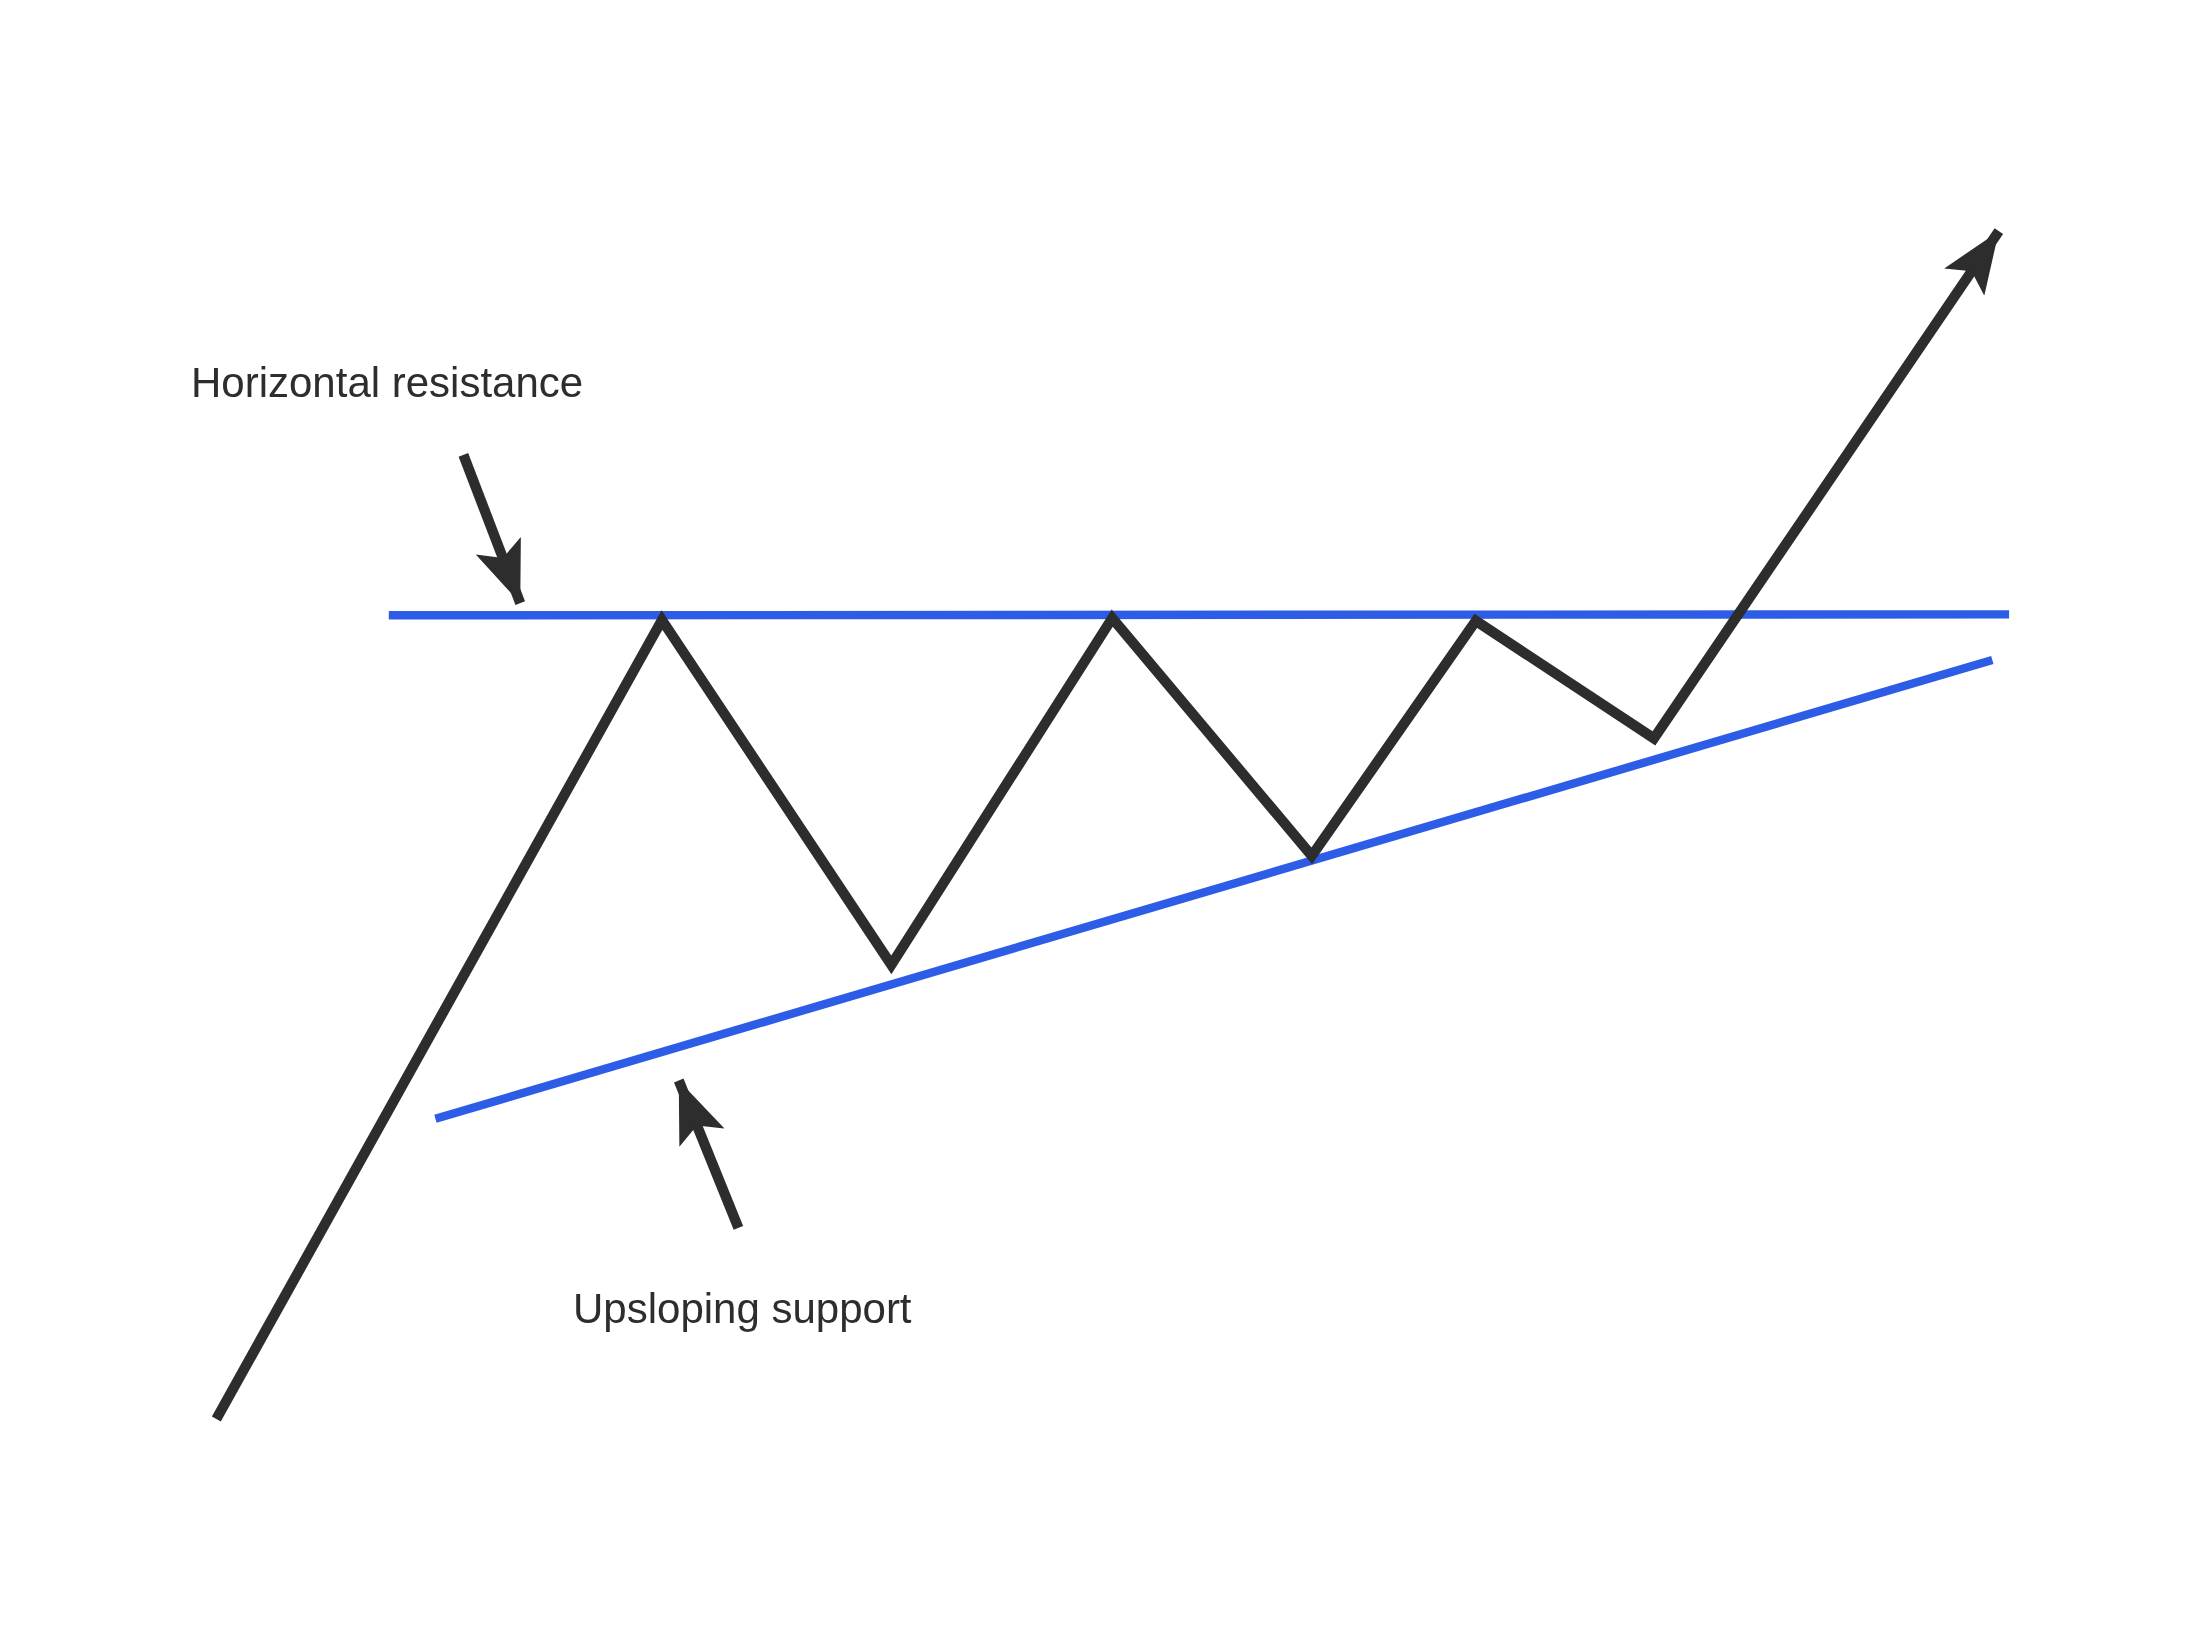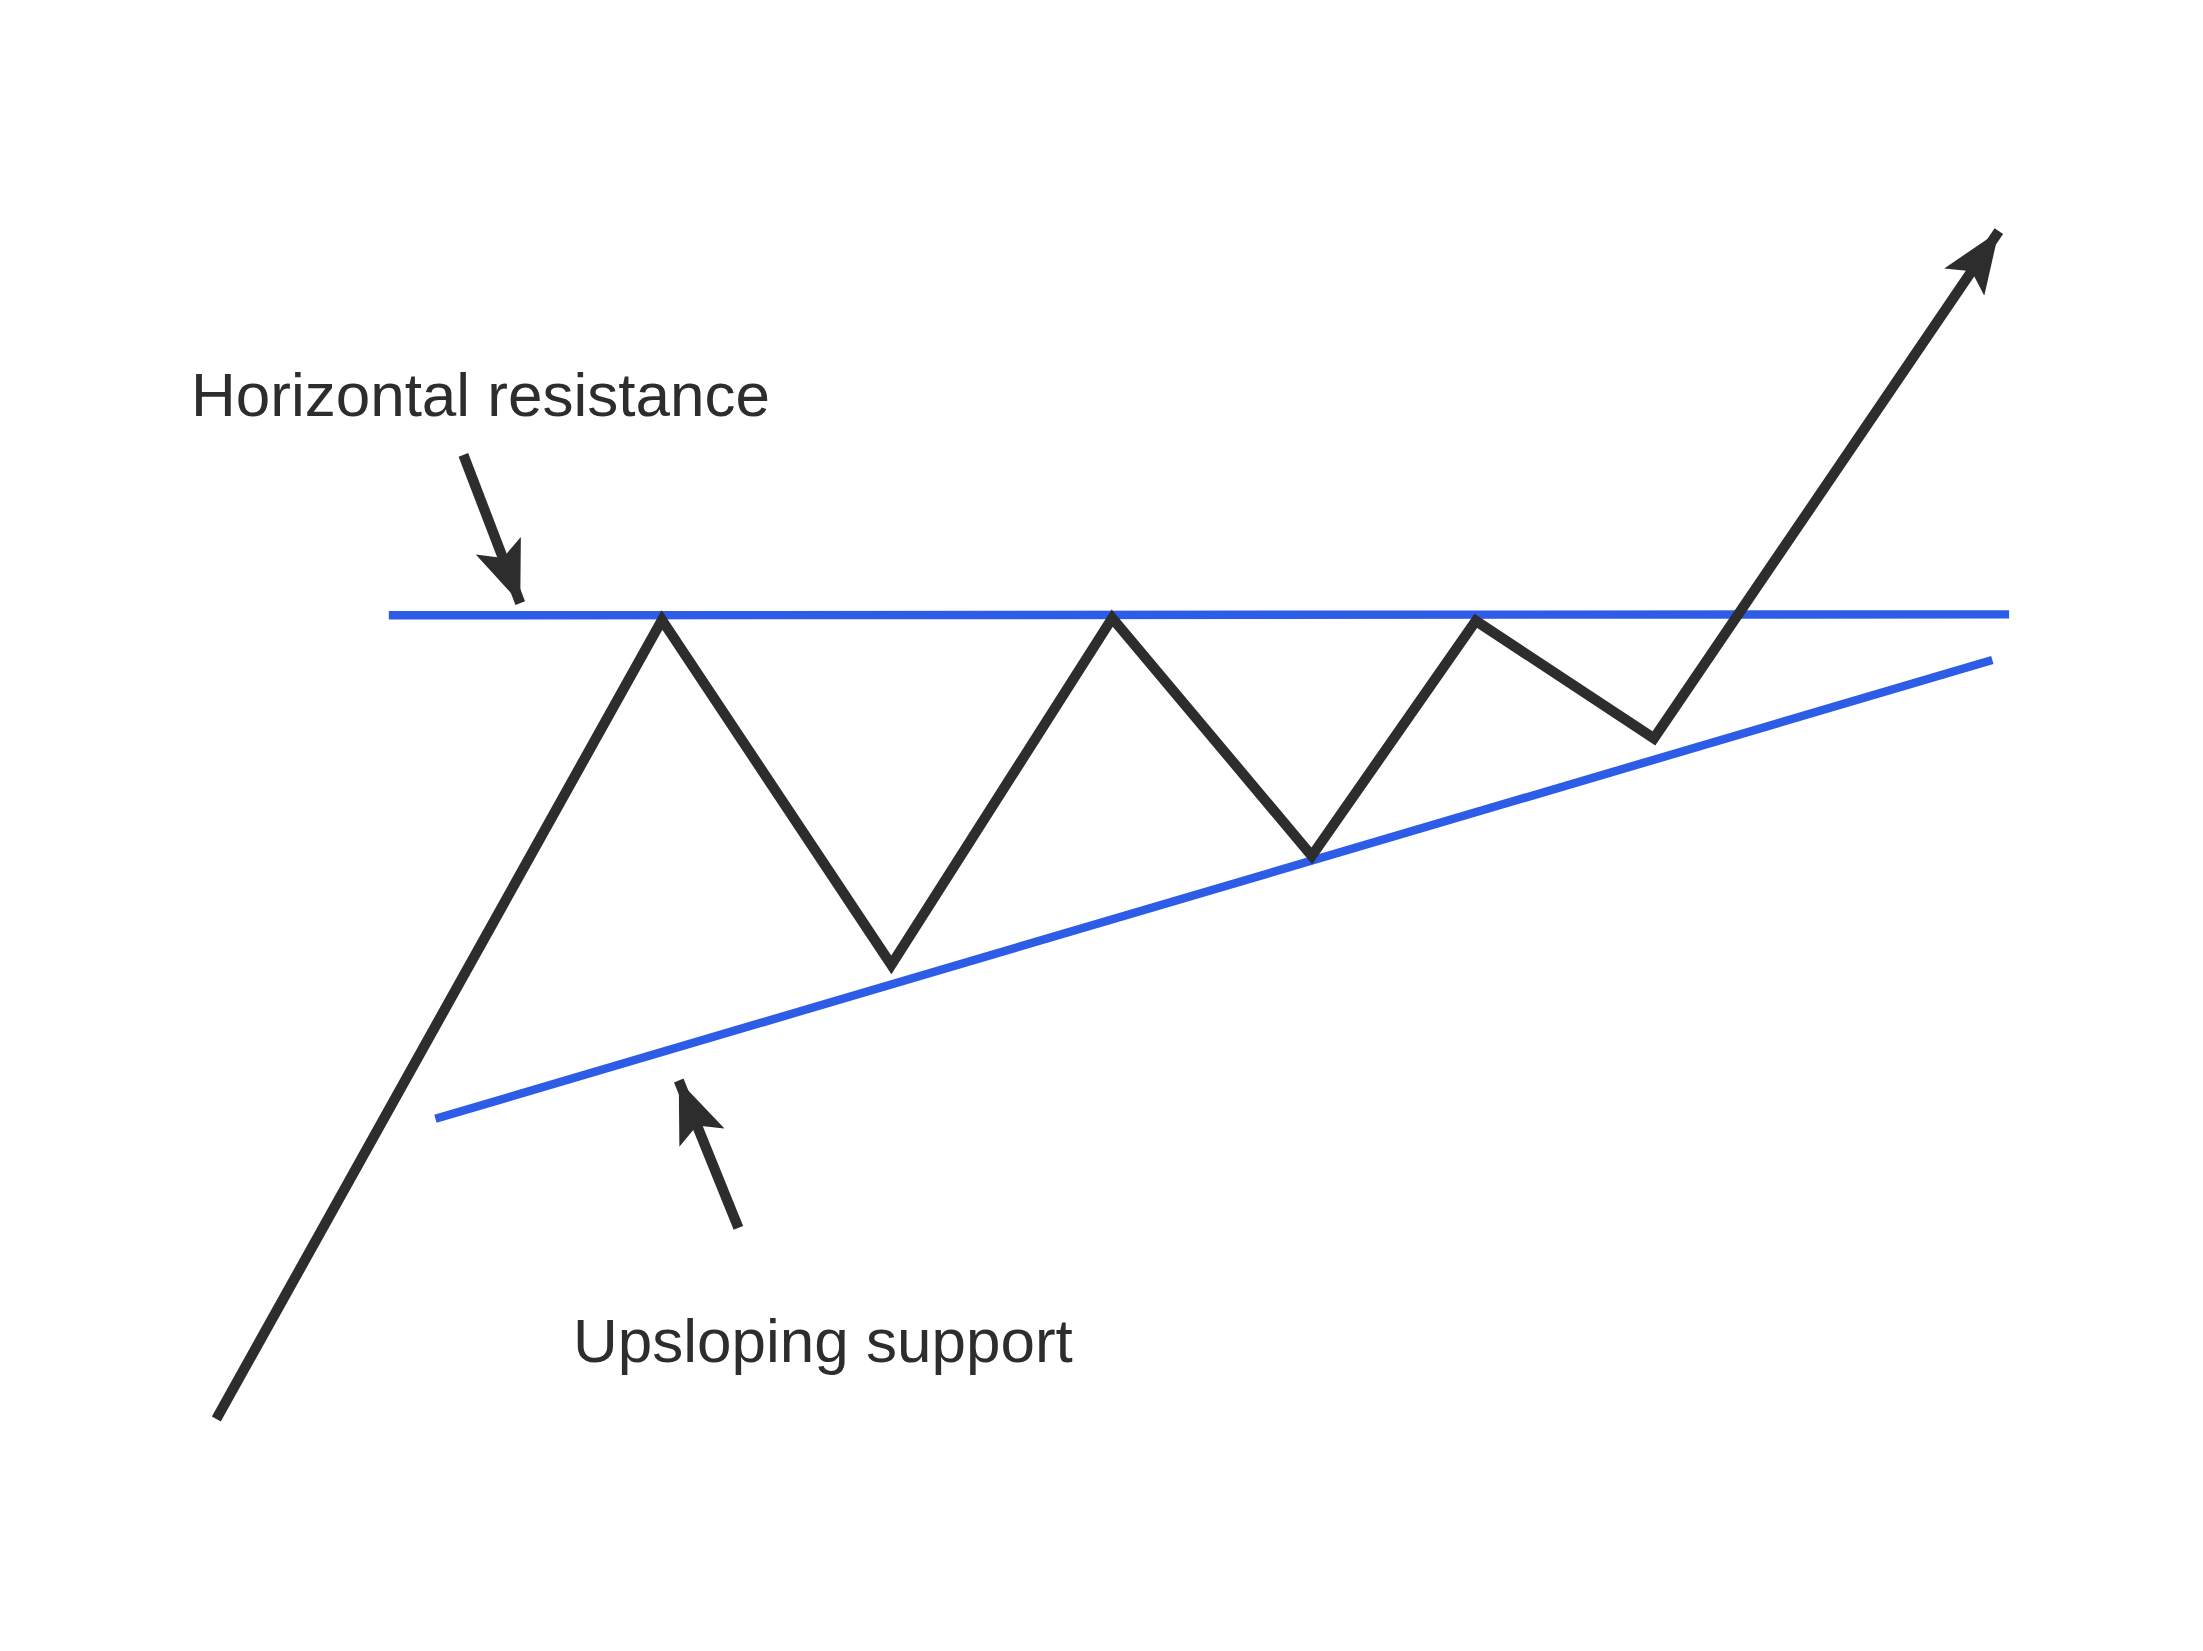--- a/index.html
+++ b/index.html
@@ -19,21 +19,21 @@
     position: absolute;
     left: 0;
     top: 0;
     width: 100%;
     height: 100%;
     display: block;
   }
   .diagram-label {
     position: absolute;
     color: #2d2d2d;
-    font-size: 62px;
+    font-size: 42px;
     line-height: 1.15;
     white-space: nowrap;
     user-select: none;
   }
   .label-resistance {
     left: 191px;
     top: 359px;
   }
   .label-support {
     left: 573px;
@@ -58,16 +58,16 @@
 
     <polyline fill="none" stroke-linejoin="miter" stroke-miterlimit="12" marker-end="url(#arrowhead)" points="232,1522 710,665 956,1035 1193,663 1407,918 1583,666 1774,792 2144,248" stroke="#2d2d2d" stroke-width="11"></polyline>
 
     <line marker-end="url(#arrowhead)" x1="497" y1="488" x2="558" y2="647" stroke="#2d2d2d" stroke-width="11"></line>
 
     <line marker-end="url(#arrowhead)" x1="792" y1="1317" x2="728" y2="1159" stroke="#2d2d2d" stroke-width="11"></line>
   </svg>
 
   <div class="diagram-label label-resistance" style="color: rgb(45, 45, 45);">Horizontal resistance</div>
 
-  <div class="diagram-label label-support" style="color: rgb(45, 45, 45); margin-top: 20px;">Upsloping support</div>
+  <div class="diagram-label label-support" style="color: rgb(45, 45, 45);">Upsloping support</div>
 
 </div>
 
 
 </body></html>

